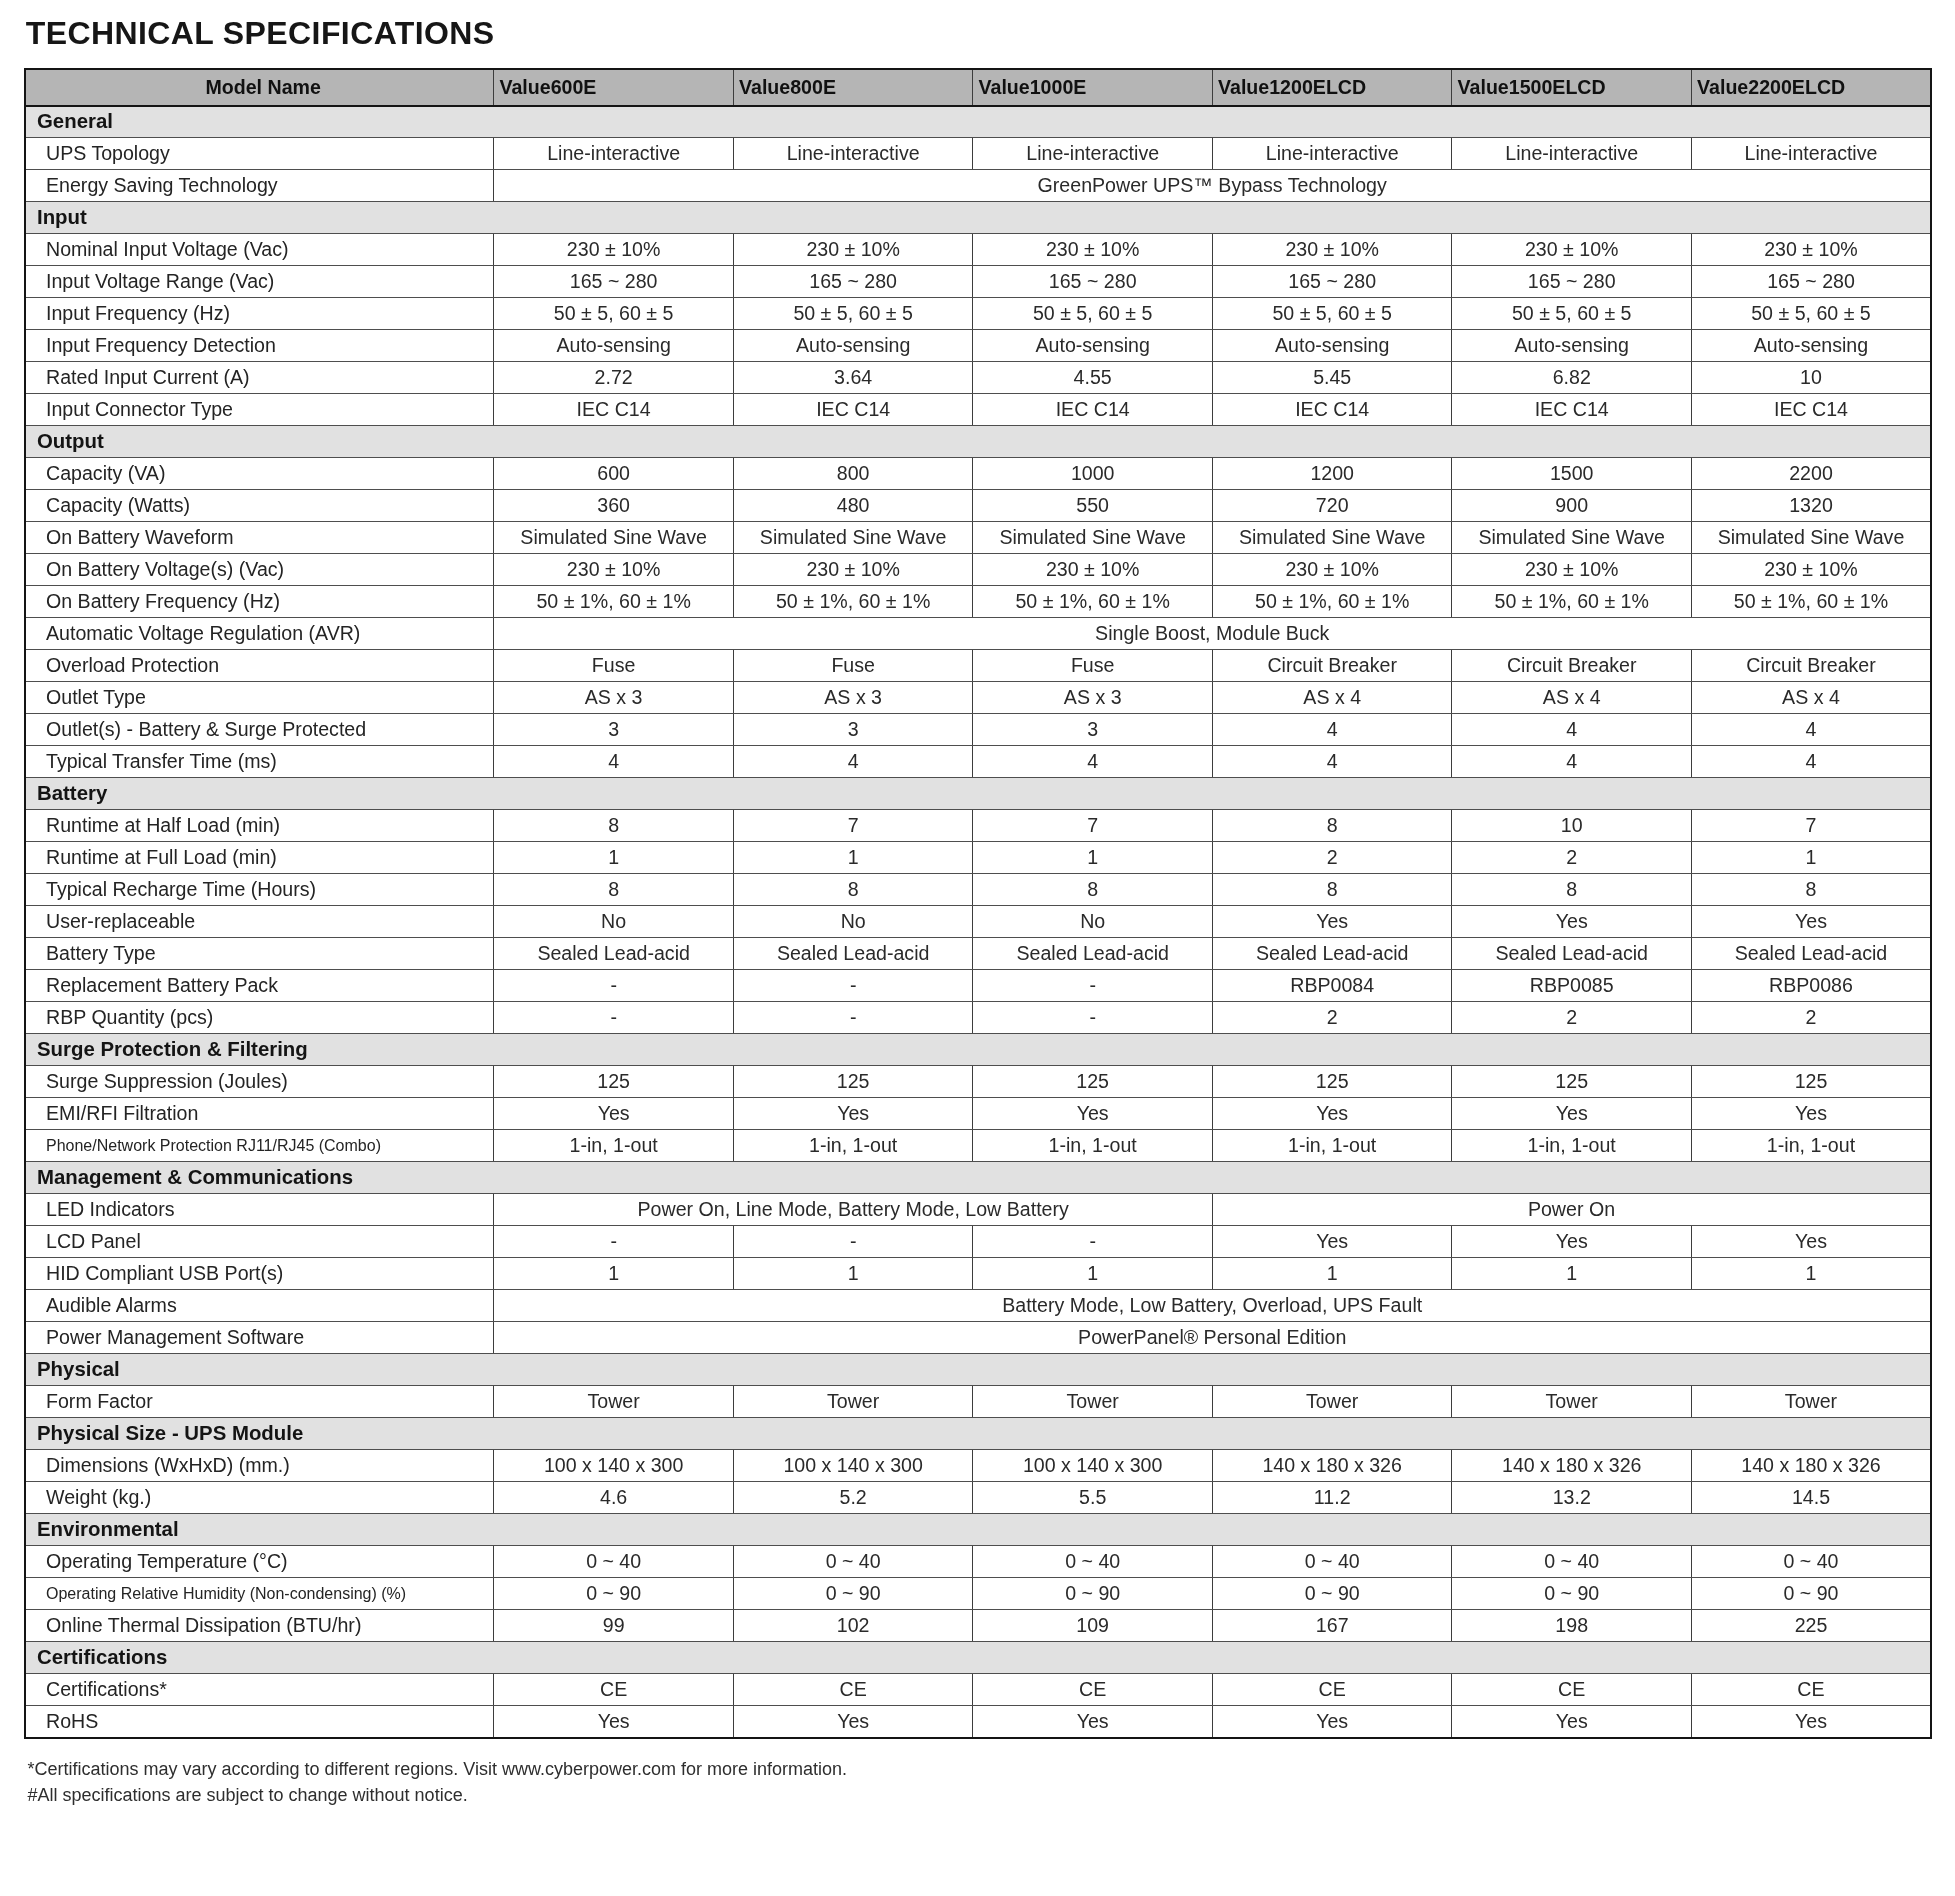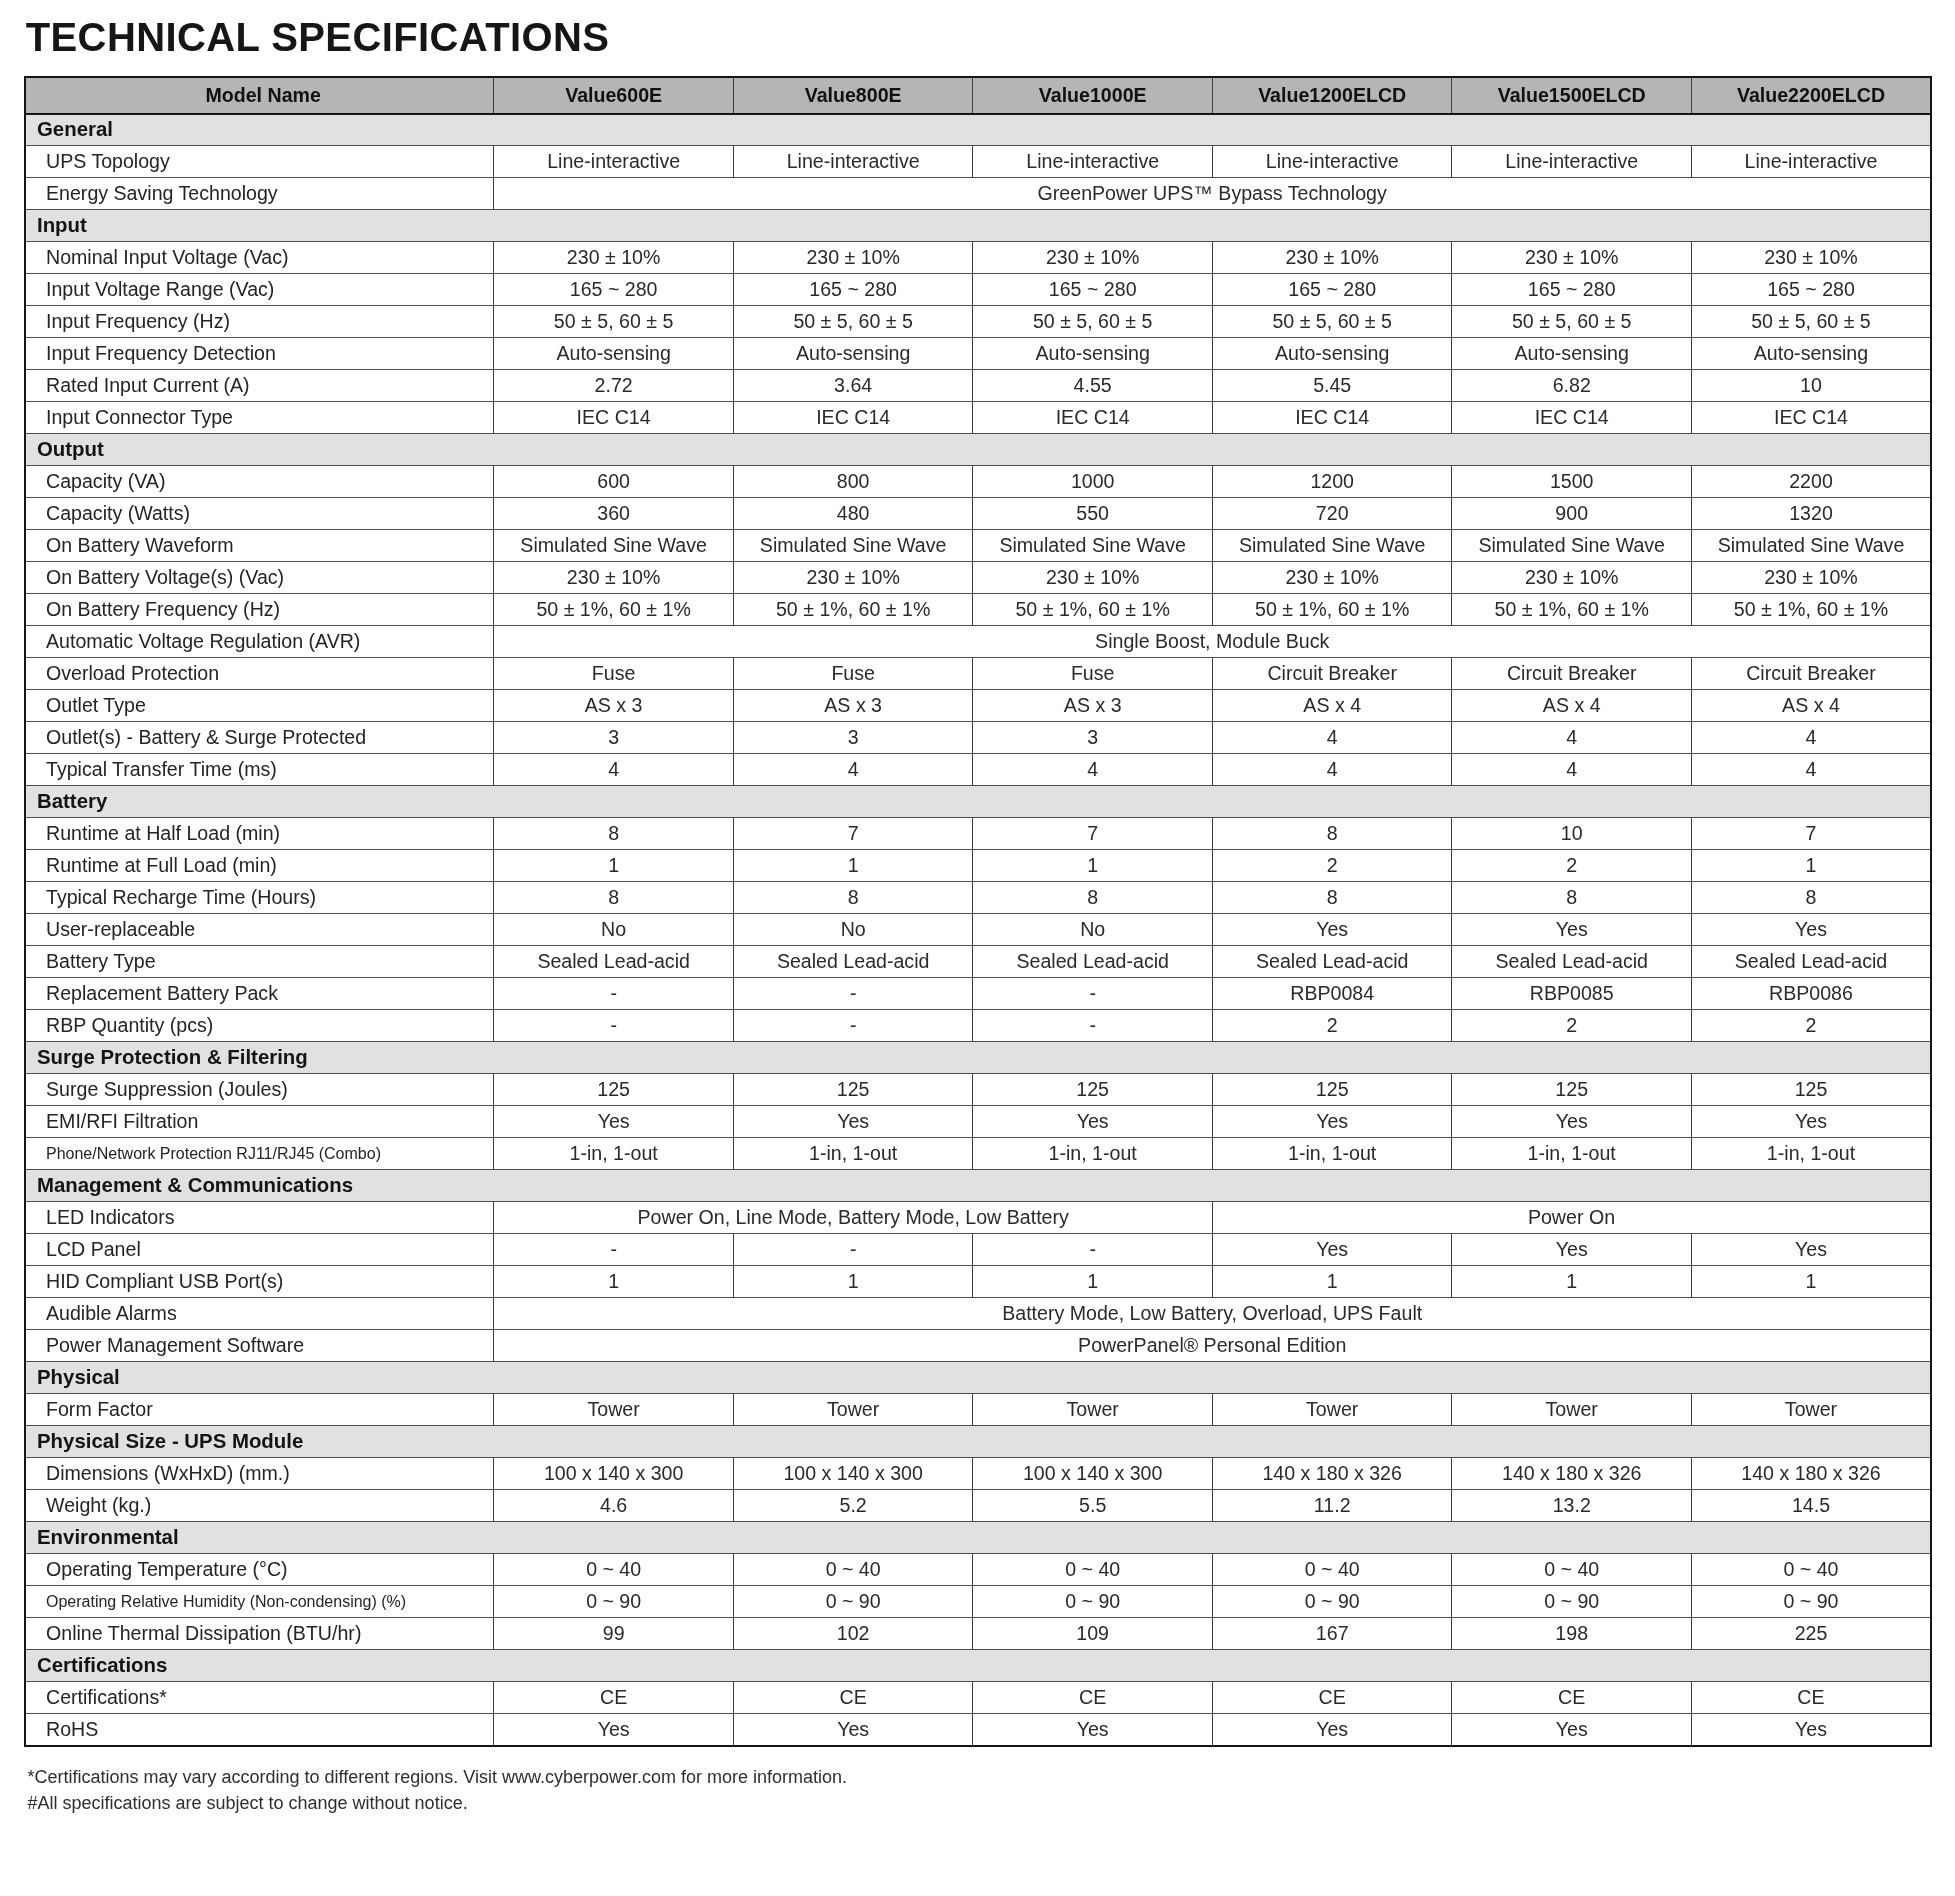--- a/index.html
+++ b/index.html
@@ -6,21 +6,21 @@
   body {
     width: 1956px;
     min-height: 1897px;
     box-sizing: border-box;
     padding: 8.5px 24px 17px 24px;
     font-family: "Liberation Sans", sans-serif;
     color: #1c1c1c;
     -webkit-font-smoothing: antialiased;
   }
   .page-title {
-    font-size: 40px;
+    font-size: 32px;
     font-weight: 700;
     letter-spacing: 0.4px;
     color: #161616;
     margin: 6.8px 0 15.3px 1.7px;
   }
   table.spec {
     width: 100%;
     border-collapse: collapse;
     table-layout: fixed;
     border: 2.6px solid #141414;
@@ -37,21 +37,21 @@
     font-size: 19.6px;
     padding: 1.7px 5.1px;
     overflow: hidden;
     white-space: nowrap;
   }
   tr.header-row th {
     background: #b5b5b5;
     font-weight: 700;
     color: #111;
     border-bottom: 2.6px solid #141414;
-    text-align: center;
+    text-align: left;
   }
   tr.header-row th.label-cell { text-align: center; padding-left: 12px; }
   tr.section-row td {
     background: #e1e1e1;
     font-weight: 700;
     font-size: 20.4px;
     text-align: left;
     padding-left: 11px;
     color: #141414;
   }

